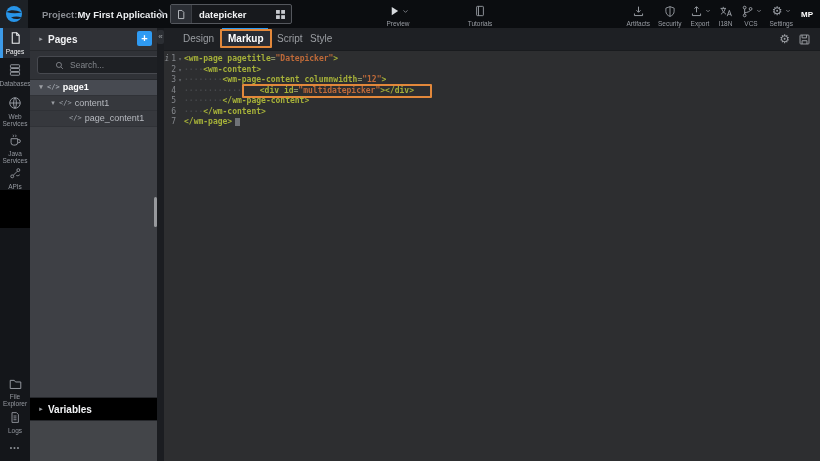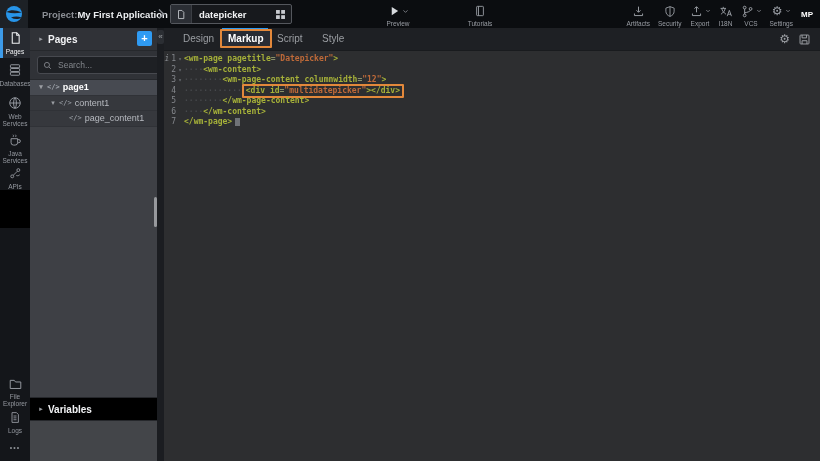--- a/index.html
+++ b/index.html
@@ -37,21 +37,21 @@
   .rail-more{padding:8px 0 10px;color:#8d9196;font-size:7px;letter-spacing:1px;text-align:center;}
 
   
   .panel{position:absolute;top:28px;left:30px;width:127px;bottom:0;background:#3a3c41;display:flex;flex-direction:column;box-sizing:border-box;}
   .pages-header{height:22px;flex:0 0 22px;background:#303237;display:flex;align-items:center;position:relative;border-bottom:1px solid #26282c;}
   .caret{color:#9b9ea3;font-size:7px;width:10px;text-align:center;margin-left:6px;}
   .hdr-label{font-size:10px;font-weight:bold;color:#f2f3f5;margin-left:2px;}
   .plus-btn{position:absolute;right:5px;top:3px;width:15px;height:15px;background:#2f9bf3;border-radius:2px;color:#fff;font-size:11px;line-height:14px;text-align:center;font-weight:bold;}
   .structure-header{height:21px;flex:0 0 21px;background:#303237;display:flex;align-items:center;border-bottom:1px solid #26282c;}
   .search-wrap{flex:0 0 29px;background:#303237;display:flex;align-items:center;padding:0 7px;border-bottom:1px solid #26282c;box-sizing:border-box;}
-  .search-box{flex:1;height:16px;background:#1e2024;border:1px solid #47494f;border-radius:3px;display:flex;align-items:center;padding:0 5px;gap:4px;color:#83868c;}
+  .search-box{flex:1;height:16px;background:#1e2024;border:1px solid #47494f;border-radius:3px;display:flex;align-items:center;padding:0 17px;gap:4px;color:#83868c;}
   .search-box input{flex:1;min-width:0;background:transparent;border:none;outline:none;color:#c8cacd;font-size:8.5px;font-family:"Liberation Sans",sans-serif;}
   .search-box input::placeholder{color:#83868c;}
   .tree-row{height:14.5px;flex:0 0 14.5px;display:flex;align-items:center;font-size:9px;color:#b7bac0;border-bottom:1px solid #303237;background:#36383d;position:relative;}
   .tree-row.selected{background:#474a51;color:#fff;font-weight:bold;}
   .tree-caret{color:#9b9ea3;font-size:7px;width:8px;text-align:center;}
   .code-ic{font-family:"DejaVu Sans Mono",monospace;font-size:7px;color:#9da2a9;margin:0 3px 0 2px;}
   .tree-fill{flex:1;background:#3e4045;position:relative;}
   .panel-scrollbar{position:absolute;right:0px;top:70px;width:3px;height:30px;background:#97999d;border-radius:2px;}
   .variables-header{height:22px;flex:0 0 22px;background:#000000;display:flex;align-items:center;border-top:1px solid #26282c;border-bottom:1px solid #26282c;}
   .panel-footer{height:40px;flex:0 0 40px;background:#434549;}
@@ -76,21 +76,21 @@
   .g-info{width:6px;text-align:center;color:#8b8e93;font-style:italic;font-weight:normal;font-size:8px;}
   .g-num{width:6px;text-align:right;color:#84878c;font-weight:normal;font-size:8px;}
   .g-fold{width:8px;text-align:center;color:#6b6e73;font-size:6px;}
   .line-content{display:flex;align-items:center;}
   .indent{color:#46484c;letter-spacing:0;}
   .t-tag{color:#a6b139;}
   .t-attr{color:#a6b139;}
   .t-eq{color:#89906a;}
   .t-val{color:#bf6a39;}
   .t-sp{color:#46484c;}
-  .hl-box{display:inline-flex;align-items:center;border:2px solid #e2883b;border-radius:1px;padding:0 2px;margin:-2px 0;height:10px;}
+  .hl-box{display:inline-flex;align-items:center;border:2px solid #e2883b;border-radius:1px;padding:0 16px;margin:-2px 0;height:10px;}
   .cursor-block{display:inline-block;width:5px;height:8px;background:#6f7277;margin-left:3px;}
 </style>
 </head>
 <body>
 
 <div id="app">
 
   <div class="topbar">
     <div class="logo-tile">
       <span>
@@ -354,21 +354,21 @@
   <div class="strip">
     <div class="collapse-btn">«</div>
   </div>
 
   <div class="editor">
     <div class="tabbar">
       <span class="tab" style="left:19px;">Design</span>
       <span class="blue-line"></span>
       <span class="tab-markup">Markup</span>
       <span class="tab" style="left:113px;">Script</span>
-      <span class="tab" style="left:158px;">Style</span>
+      <span class="tab" style="left:146px;">Style</span>
       <span class="tab-actions">
         <span class="gear-glyph">⚙</span>
         <span>
           <svg width="13" height="13" viewBox="0 0 16 16" fill="none" stroke="currentColor" stroke-width="1.2">
               <rect x="2.5" y="2.5" width="11" height="11" rx="1"></rect>
               <path d="M5 2.5V6h5.5V2.5M5 13.5V9.5h6v4"></path>
             </svg>
         </span>
       </span>
     </div>

